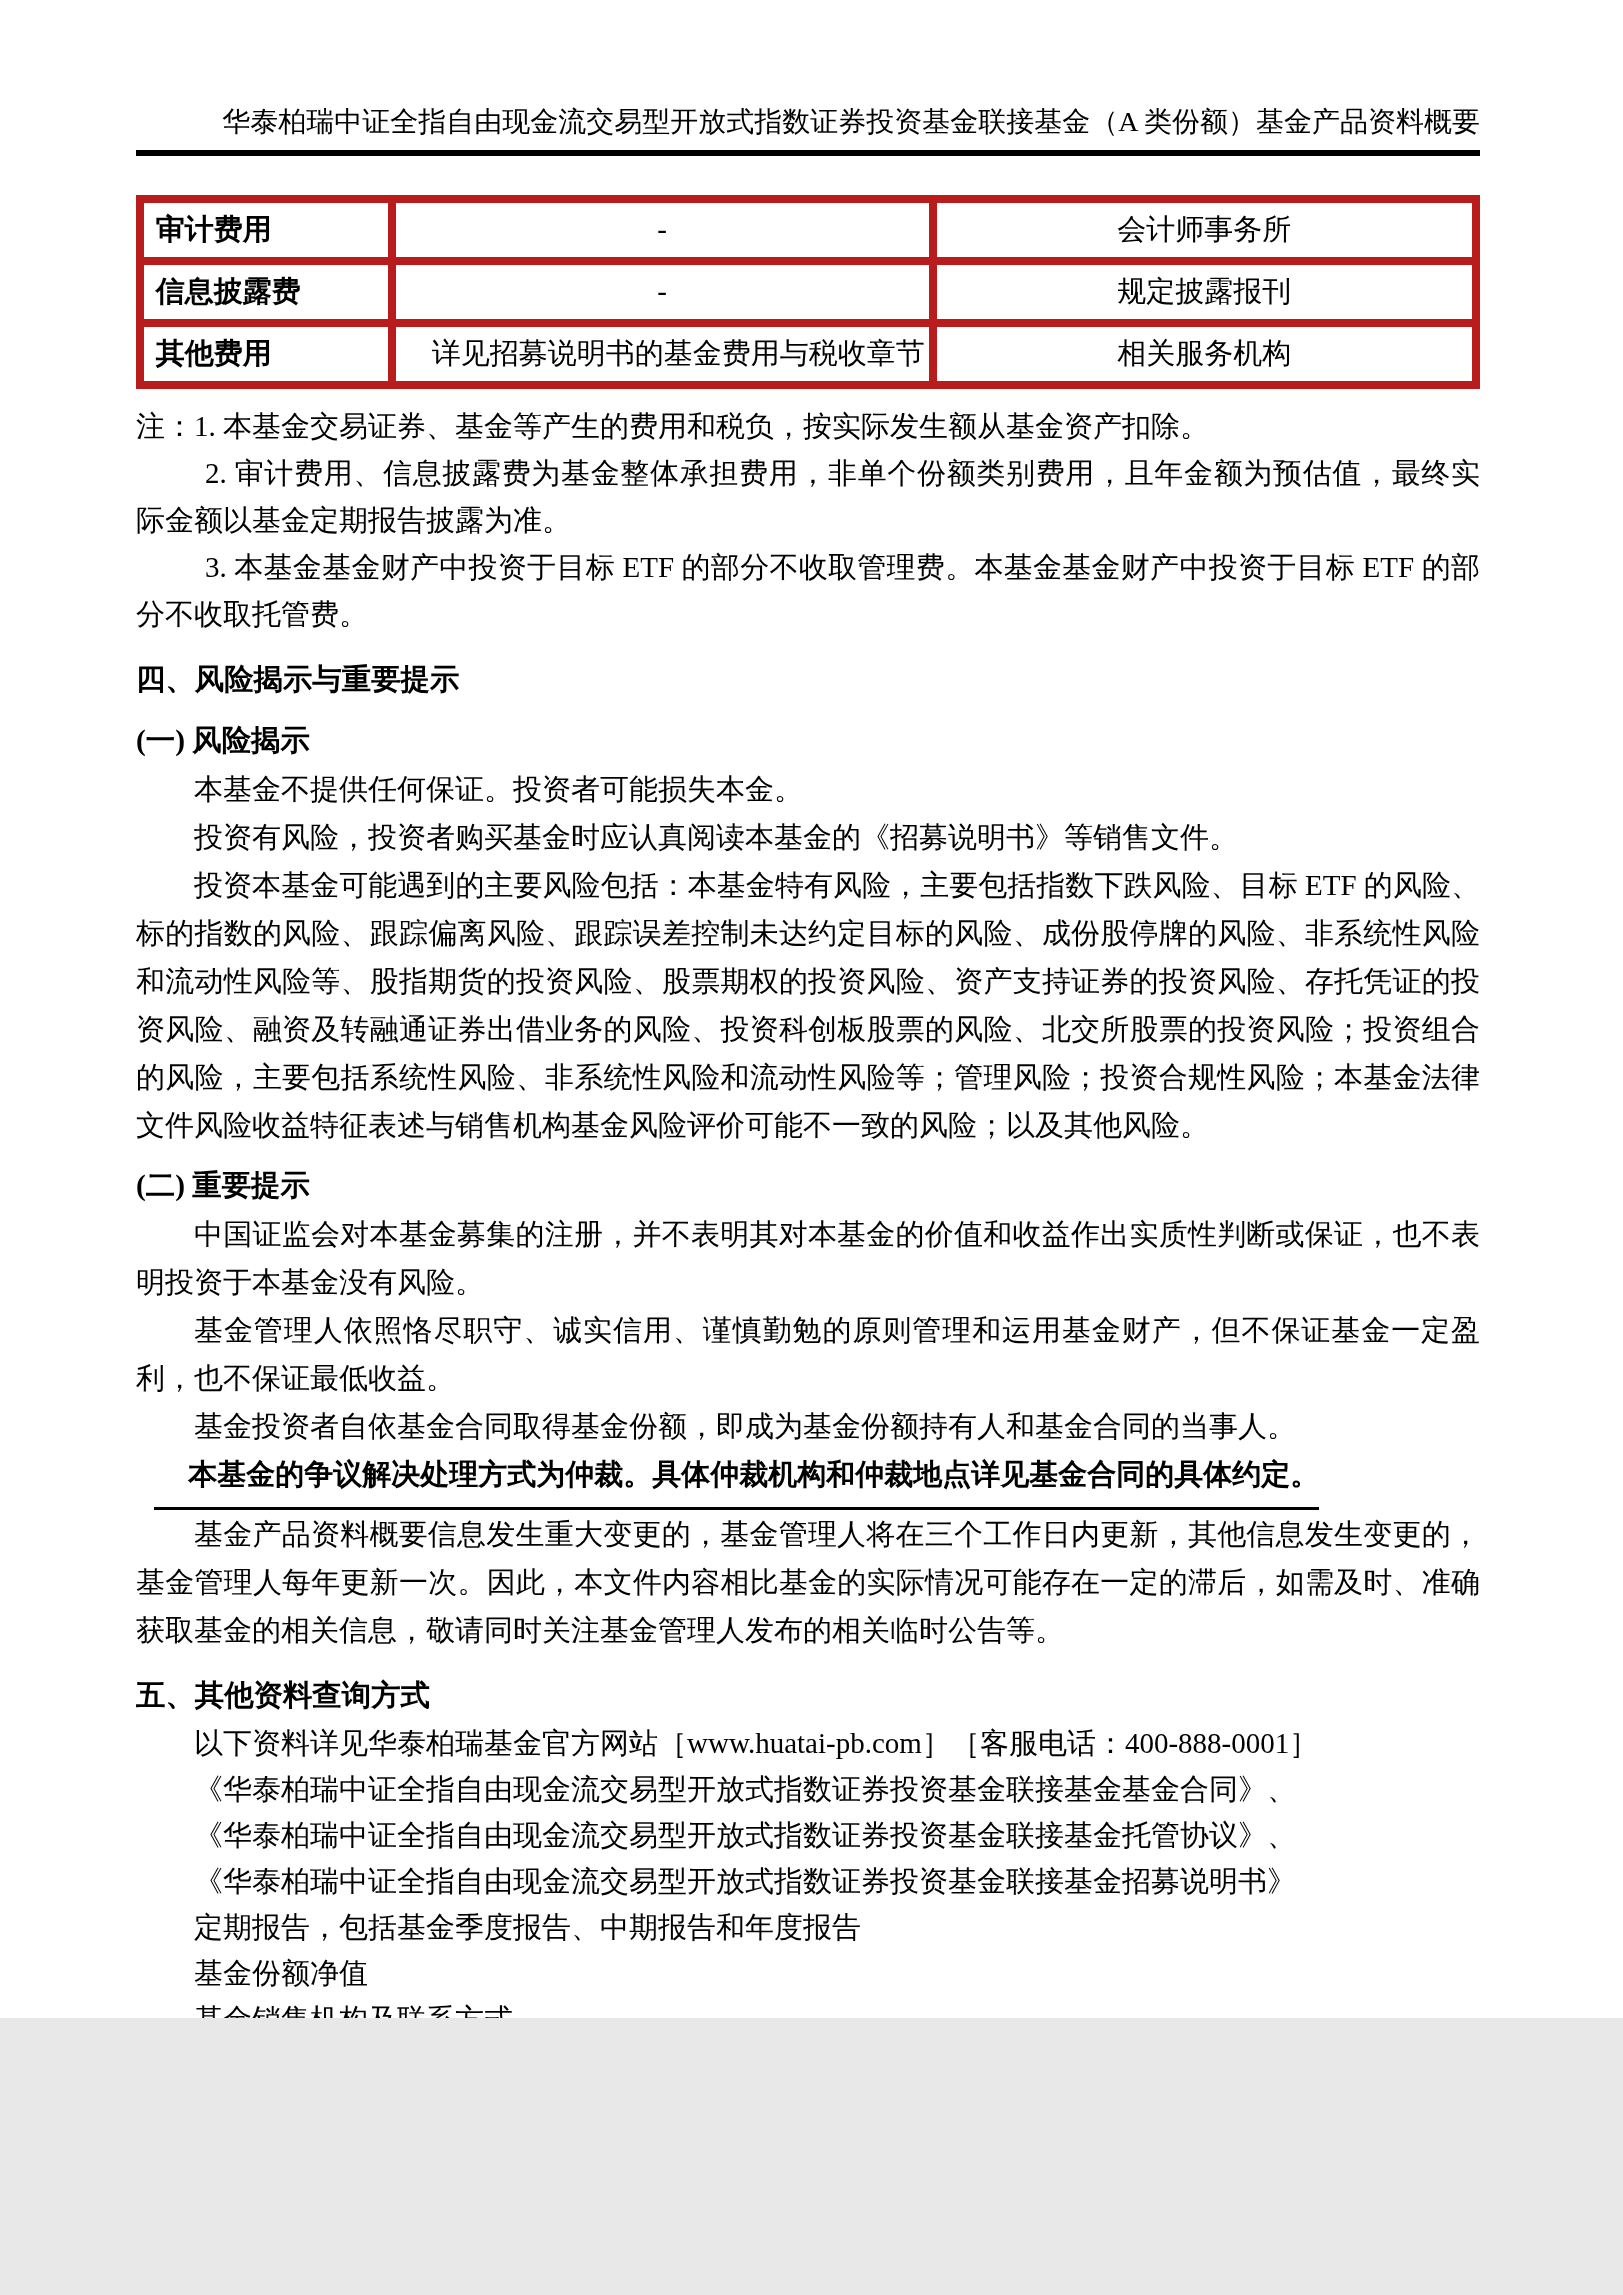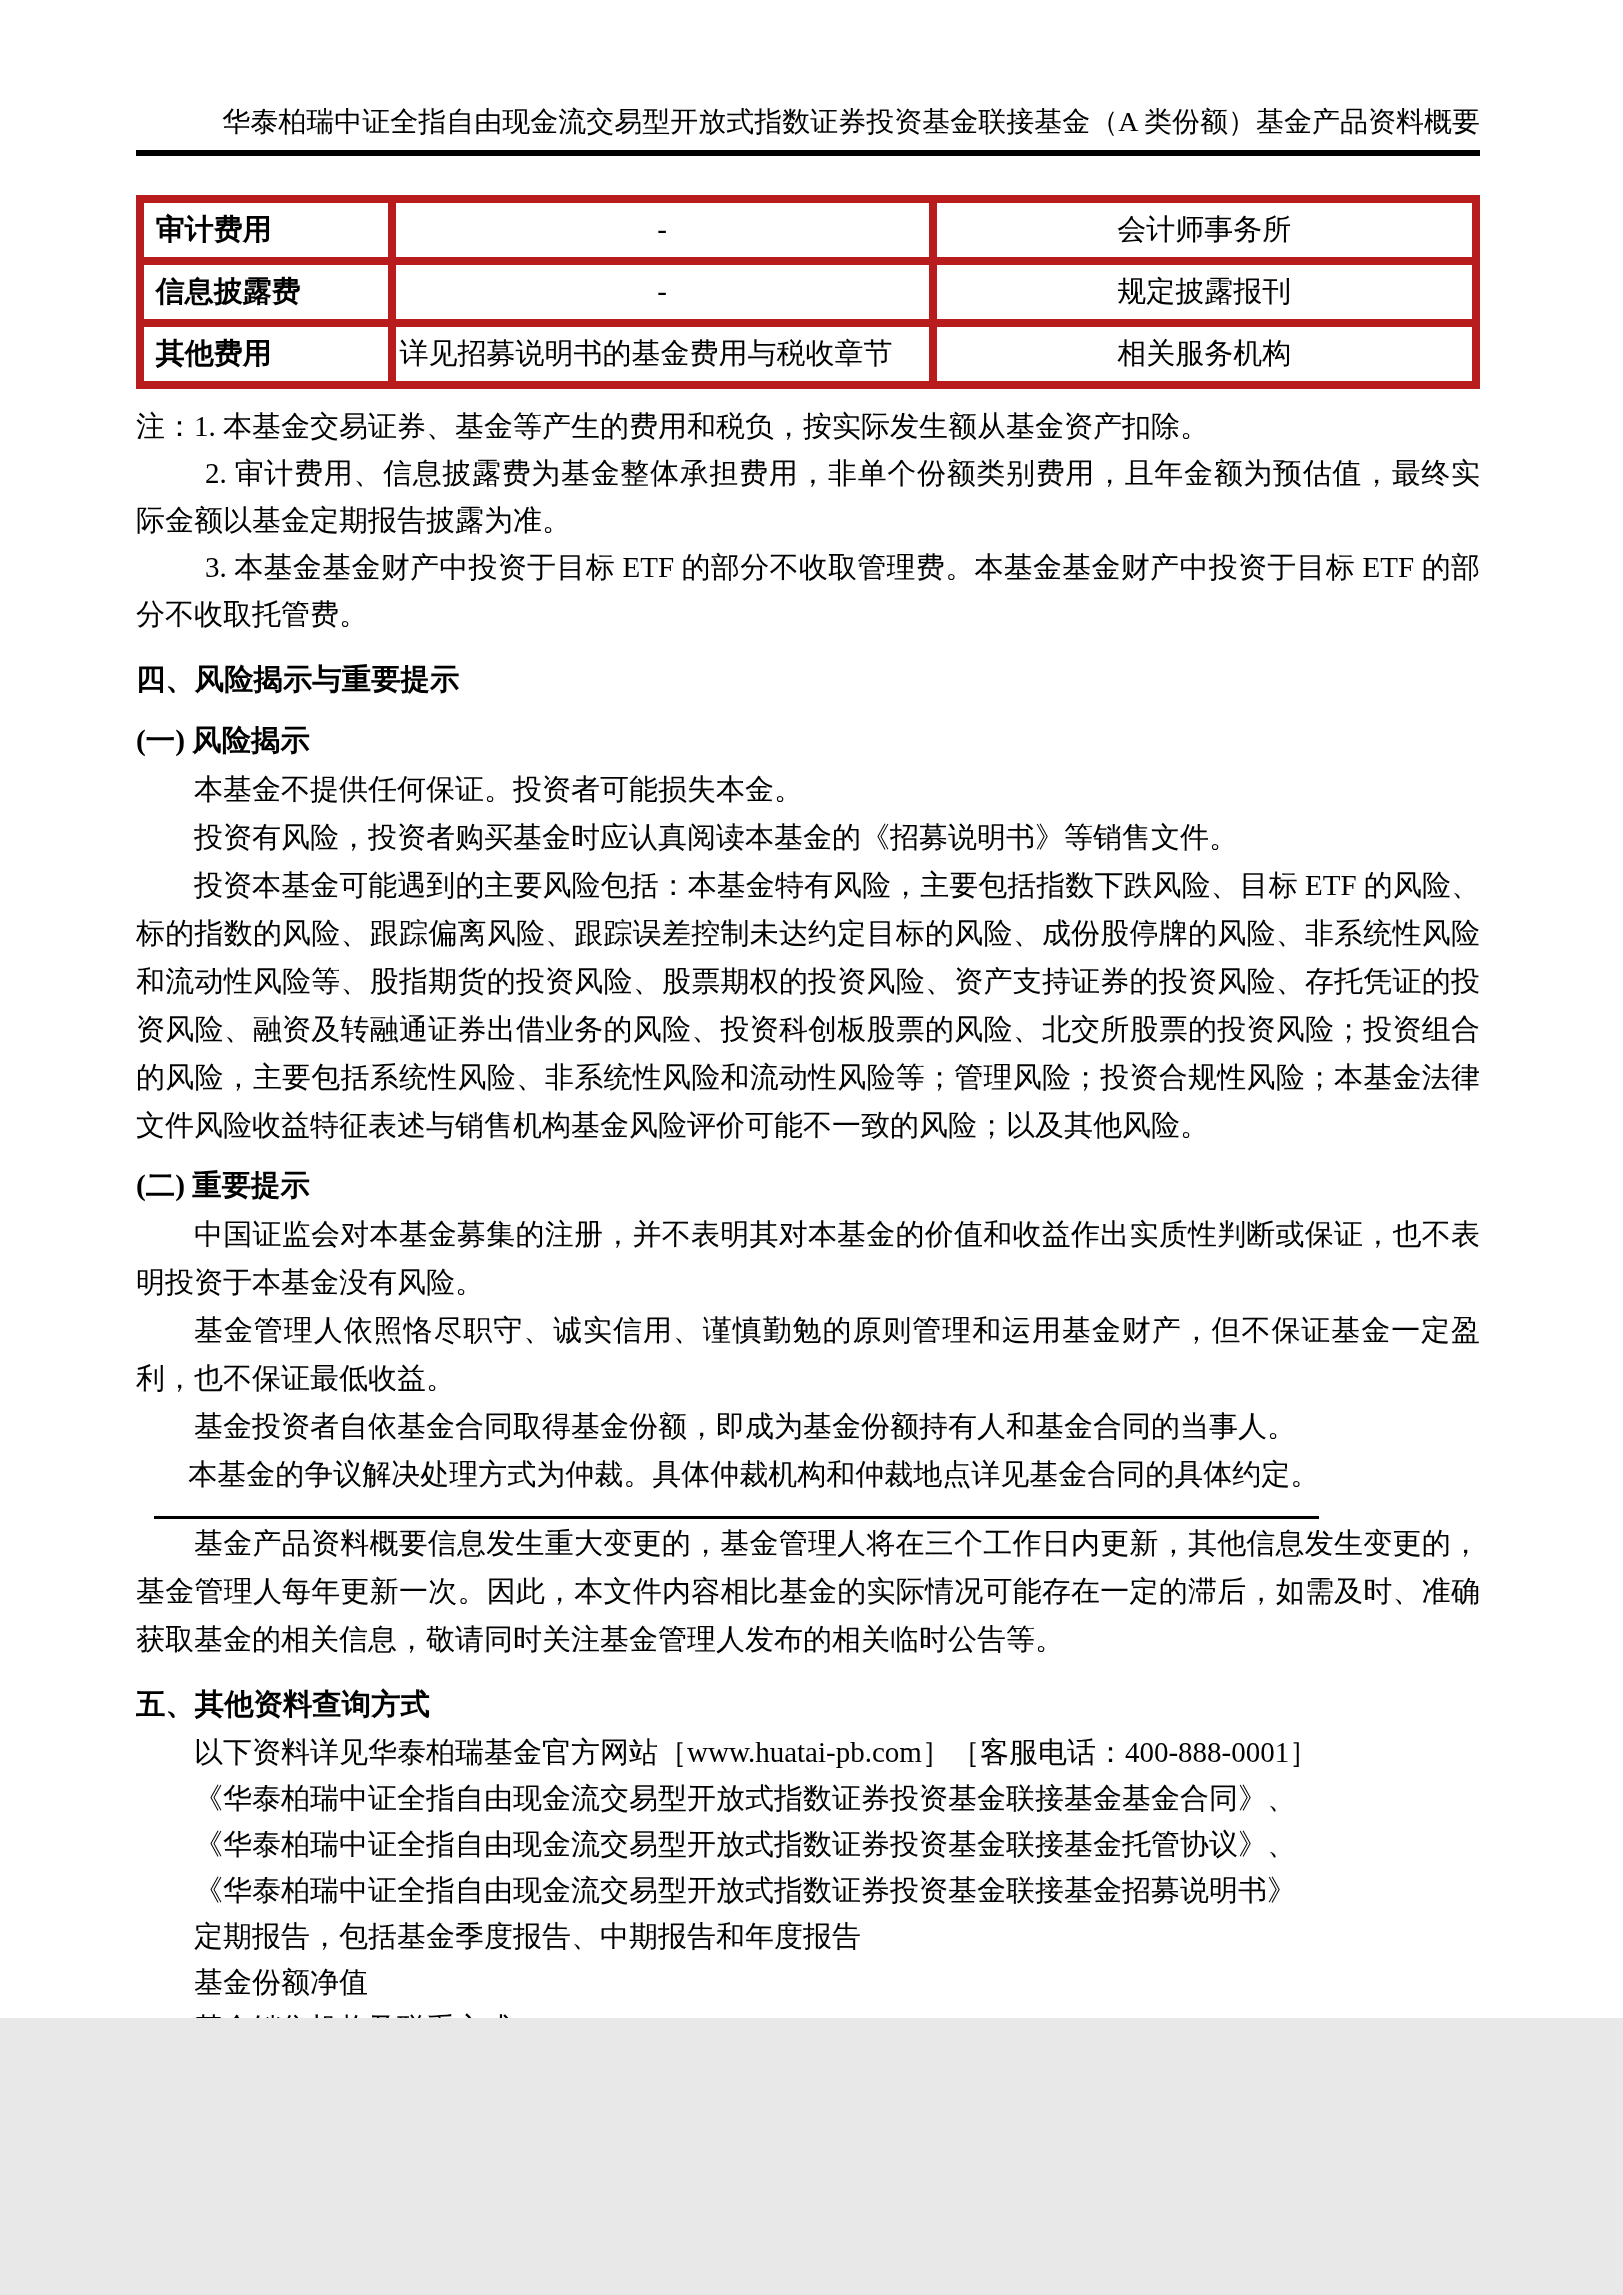--- a/index.html
+++ b/index.html
@@ -40,21 +40,21 @@
   table.fees td {
     border: 8px solid #b91c1c;
     height: 54px;
     padding: 0 11.8px;
     vertical-align: middle;
     overflow: hidden;
     white-space: nowrap;
   }
   td.fee-item { font-weight: bold; text-align: left; width: 17.8%; }
   td.fee-value { text-align: center; width: 41.0%; }
-  td.fee-value.left { text-align: left; padding: 0 3.9px; }
+  td.fee-value.left { text-align: right; padding: 0 3.9px; }
   td.fee-recipient { text-align: center; width: 41.2%; border-radius: 19px; }
   
   .notes { margin-top: 14.4px; font-size: 29px; line-height: 47px; text-align: justify; }
   .notes p { margin: 0; }
   .notes p.hang { text-indent: 69px; }
   
   .sec-heading {
     font-size: 29.4px;
     font-weight: bold;
     line-height: 49px;
@@ -71,22 +71,22 @@
     line-height: 48px;
     text-align: justify;
     text-indent: 58px;
     margin: 0;
   }
   .arb-line { margin: 0; font-size: 29px; line-height: 48px; text-indent: 0; }
   .arb-line .arb-text {
     display: inline-block;
     margin-left: 18.3px;
     padding-left: 34px;
-    padding-bottom: 18px;
-    font-weight: normal;
+    padding-bottom: 9px;
+    font-weight: bold;
     border-bottom: 3.3px solid #000;
   }
   
   .info-list { margin: 0; }
   .info-list p {
     margin: 0;
     font-size: 29px;
     line-height: 46px;
     padding-left: 58px;
     white-space: nowrap;

